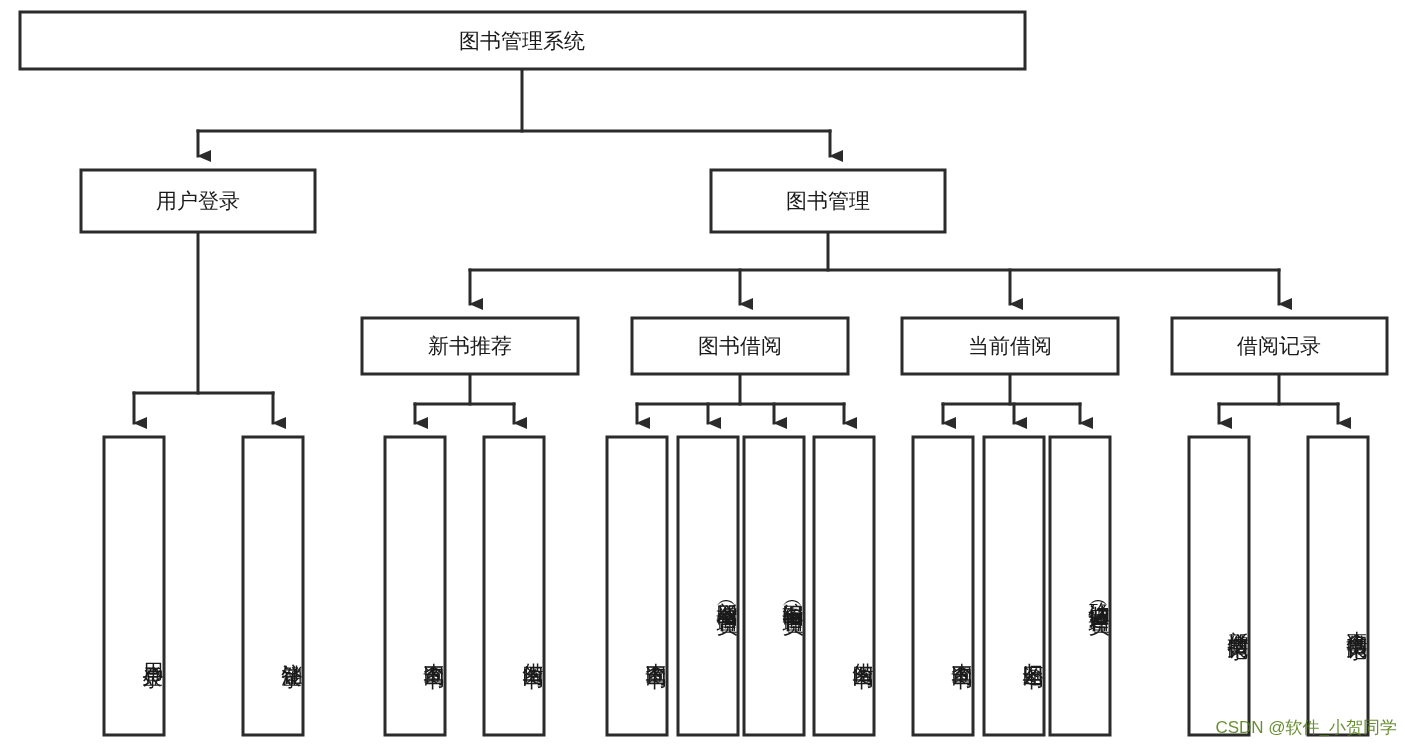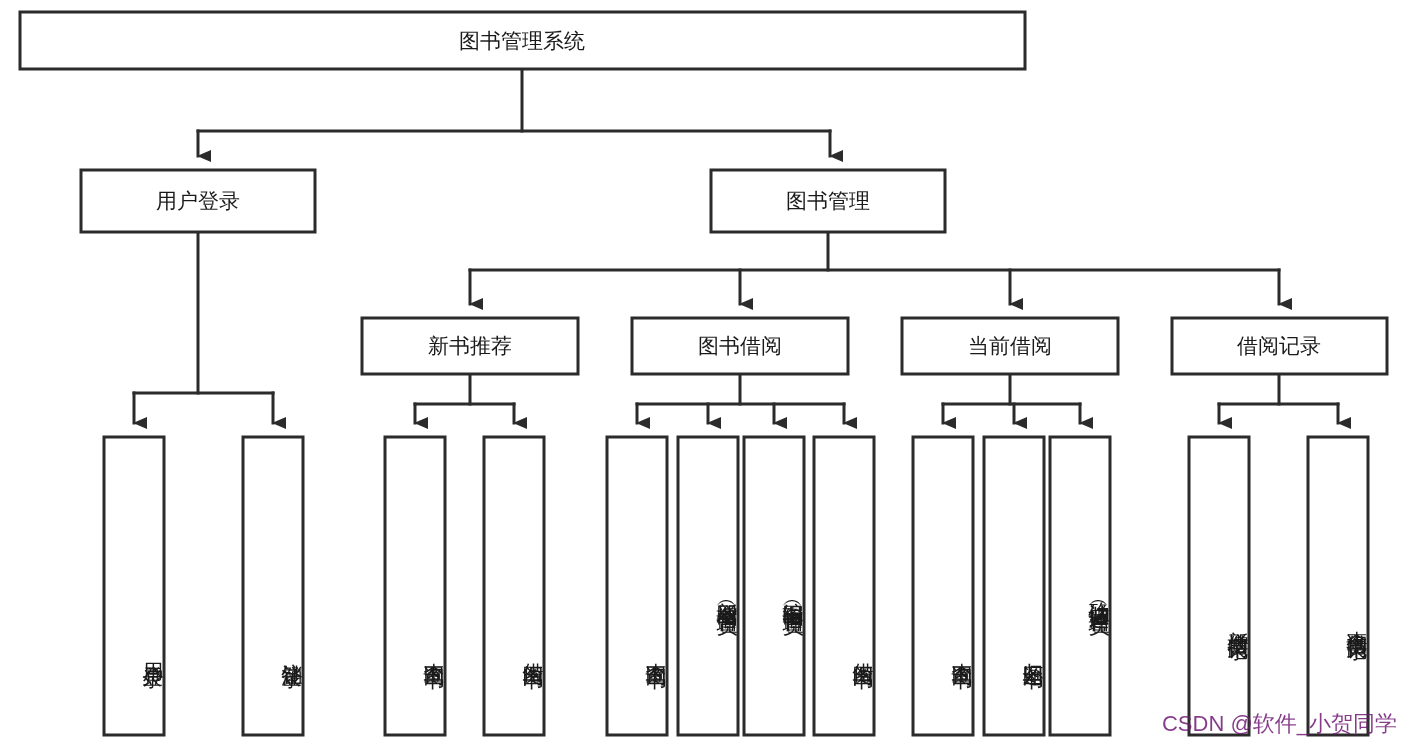--- a/index.html
+++ b/index.html
@@ -57,22 +57,22 @@
     align-items: flex-start;
     justify-content: center;
     white-space: nowrap;
     pointer-events: none;
   }
   .watermark {
     position: absolute;
     right: 8px;
     bottom: 6px;
     font-family: "Liberation Sans", "DejaVu Sans", sans-serif;
-    font-size: 22px;
-    color: #701a75;
+    font-size: 17px;
+    color: #4d7c0f;
     white-space: nowrap;
     opacity: 0.85;
   }
 </style>
 </head>
 <body>
 
 <div id="diagram-root">
 
   <svg class="canvas" viewBox="0 0 1405 747">

